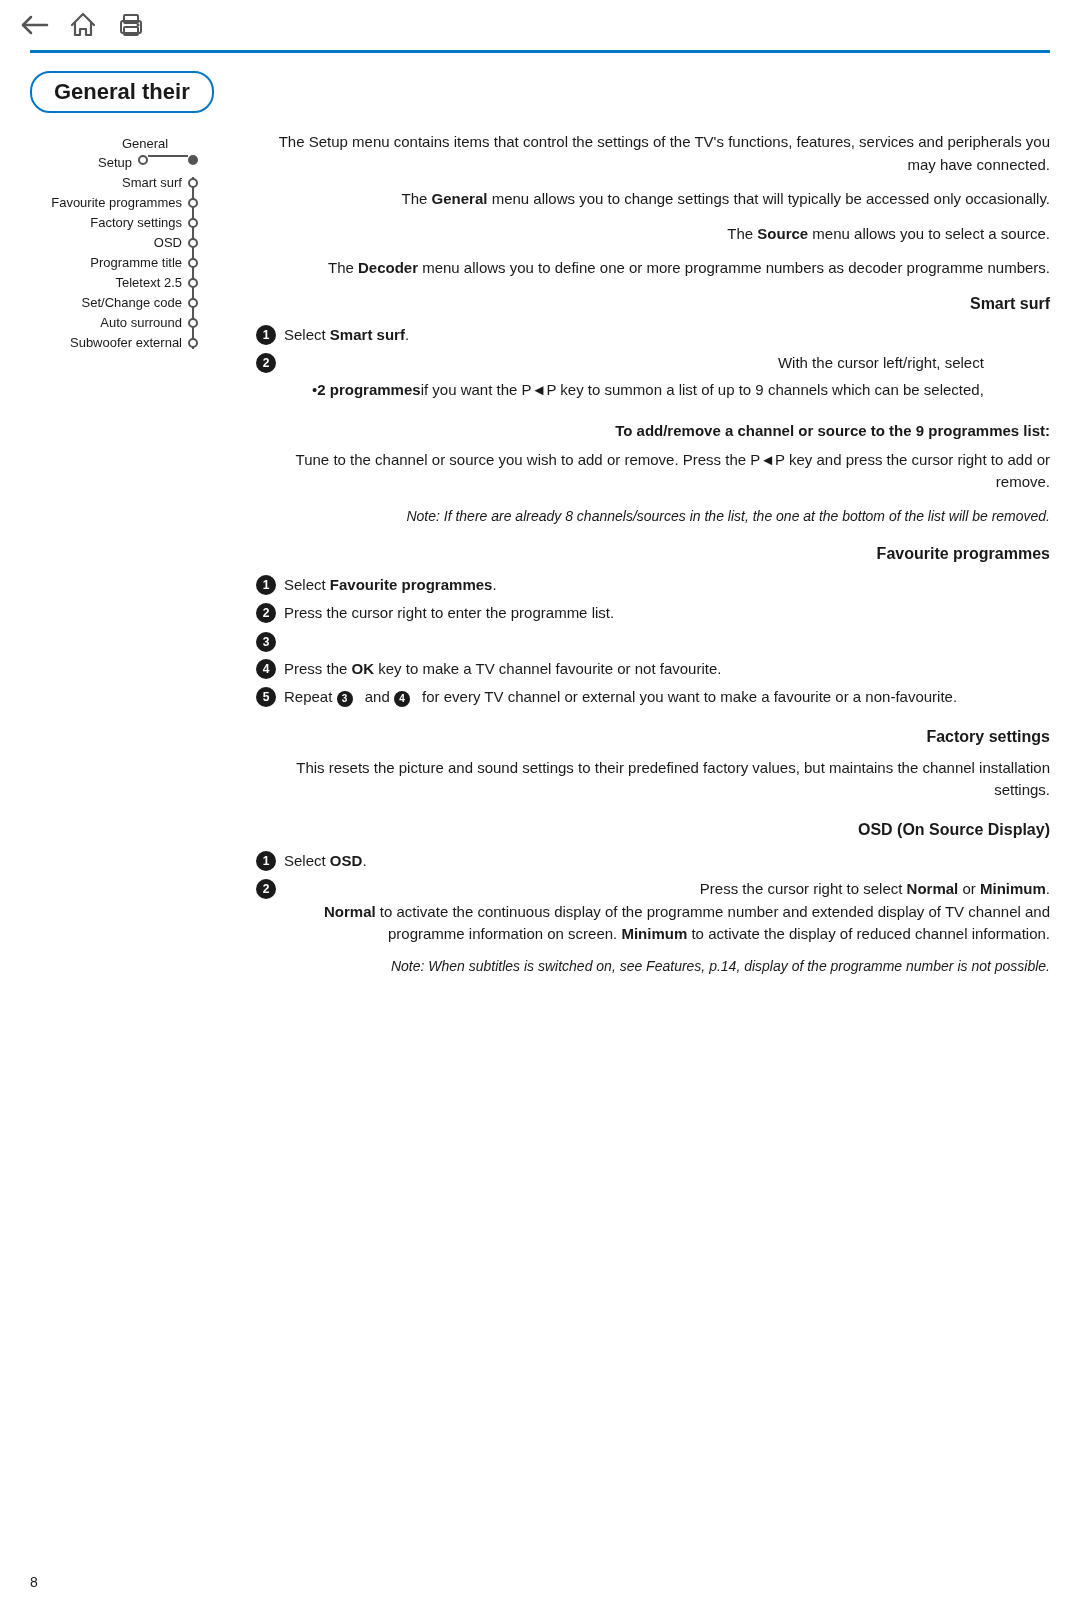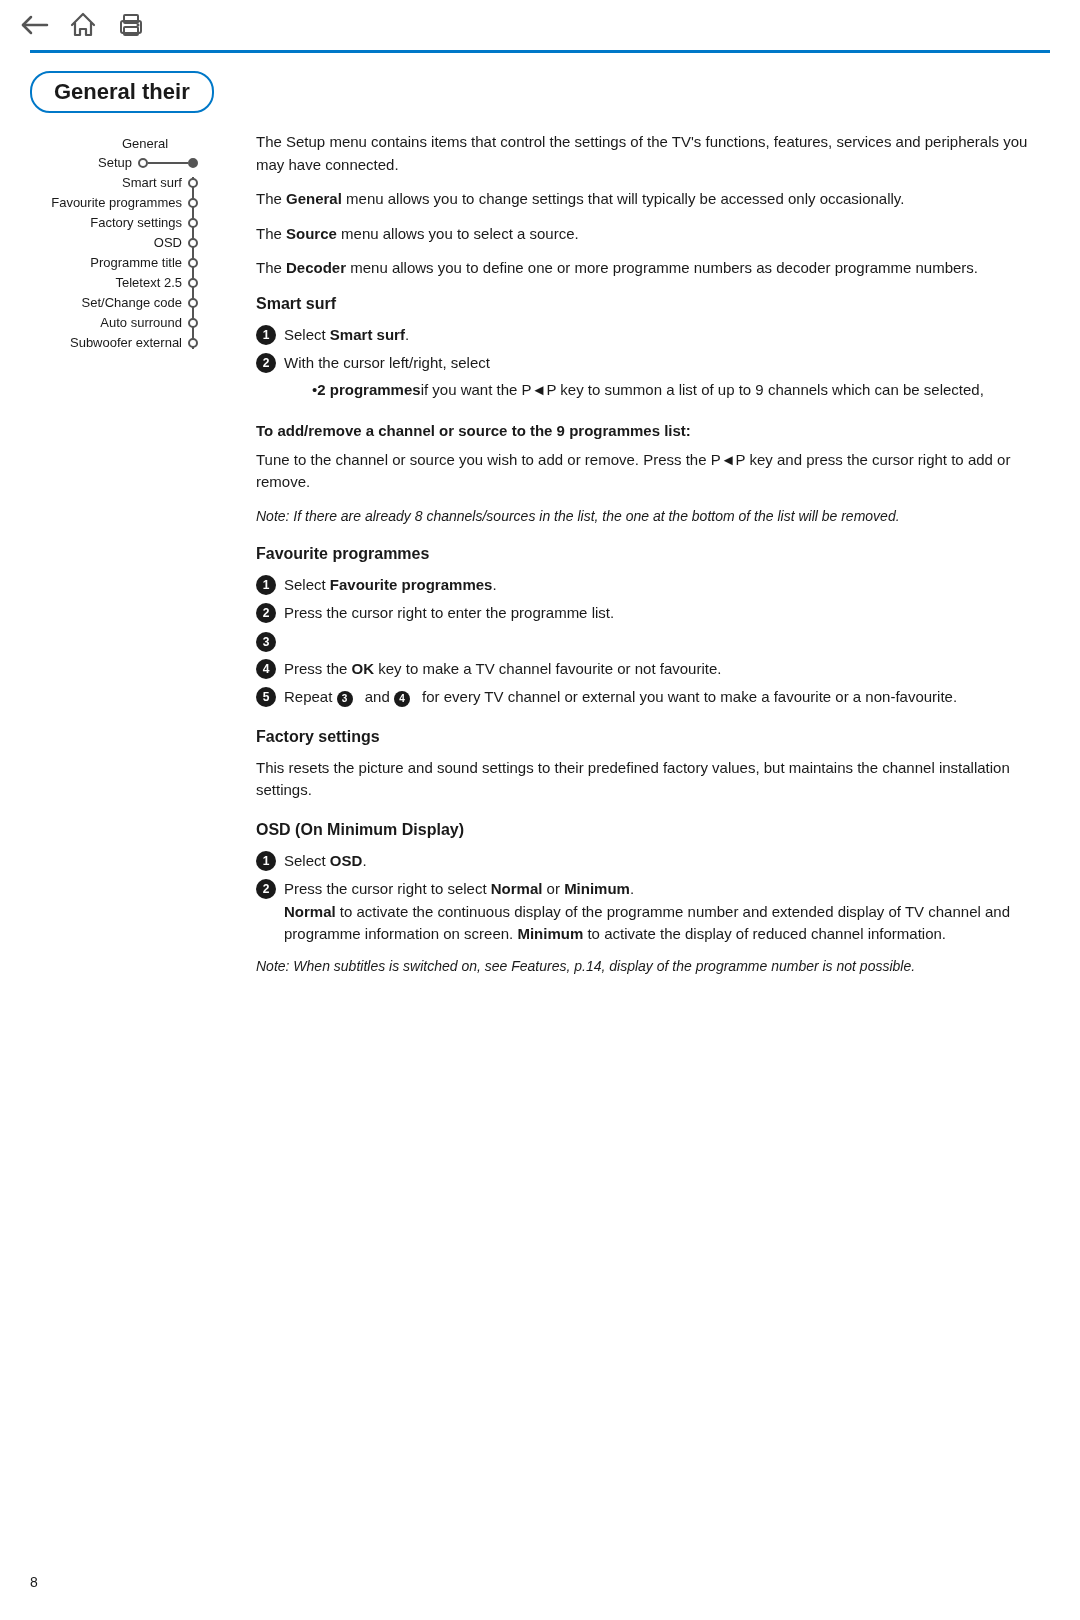--- a/index.html
+++ b/index.html
@@ -104,21 +104,21 @@
       height: 10px;
       border-radius: 50%;
       border: 2px solid #555;
       background: #fff;
       flex-shrink: 0;
     }
 
     
     .setup-row {
       display: flex;
-      align-items: center;
+      align-items: flex-start;
       justify-content: flex-end;
       width: 100%;
       margin-bottom: 5px;
       position: relative;
     }
 
     .setup-label {
       font-size: 13px;
       margin-right: 6px;
     }
@@ -146,20 +146,21 @@
       border: 2px solid #555;
       background: #555;
       flex-shrink: 0;
     }
 
     
     .content {
       flex: 1;
       font-size: 15px;
       line-height: 1.5;
+      text-align: right;
     }
 
     .content p {
       margin-bottom: 12px;
     }
 
     .bold-notice {
       font-weight: bold;
       margin-bottom: 18px;
       font-size: 15px;
@@ -415,21 +416,21 @@
         </li>
       </ul>
     </div>
 
     <div class="section-block">
       <div class="section-heading">Factory settings</div>
       <p>This resets the picture and sound settings to their predefined factory values, but maintains the channel installation settings.</p>
     </div>
 
     <div class="section-block">
-      <div class="section-heading">OSD (On Minimum Display)</div>
+      <div class="section-heading">OSD (On Source Display)</div>
       <ul class="numbered-list">
         <li>
           <span class="num-badge">1</span>
           <span>Select <strong>OSD</strong>.</span>
         </li>
         <li>
           <span class="num-badge">2</span>
           <div>
             Press the cursor right to select <strong>Normal</strong> or <strong>Minimum</strong>.<br>
             <strong>Normal</strong> to activate the continuous display of the programme number and extended display of TV channel and programme information on screen. <strong>Minimum</strong> to activate the display of reduced channel information.

